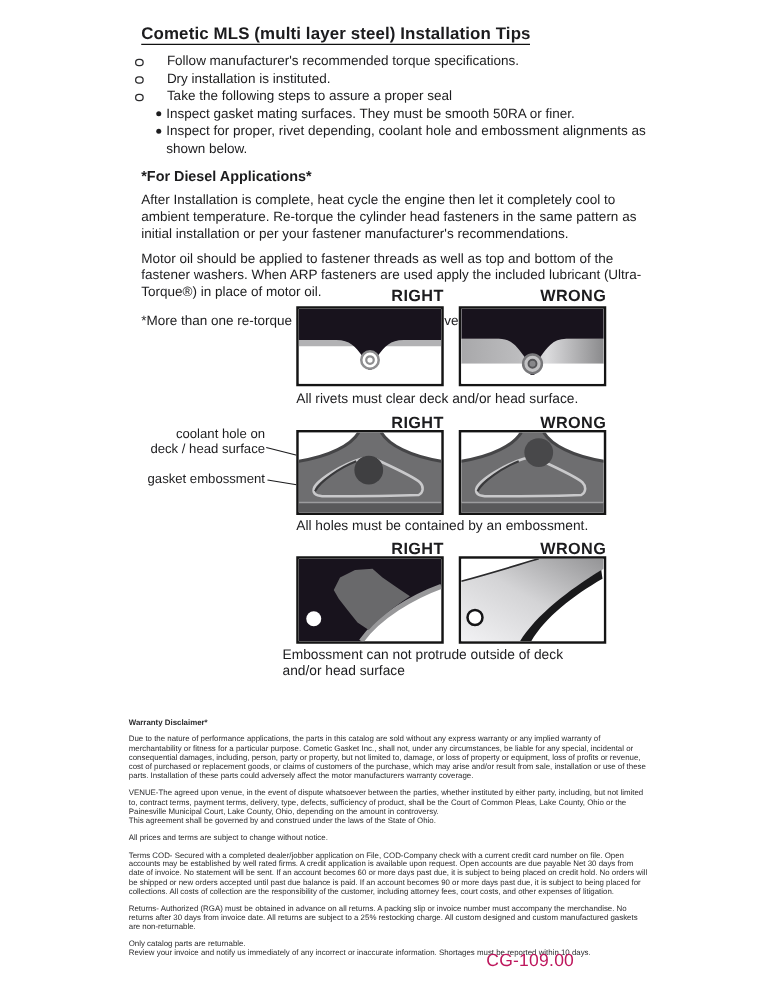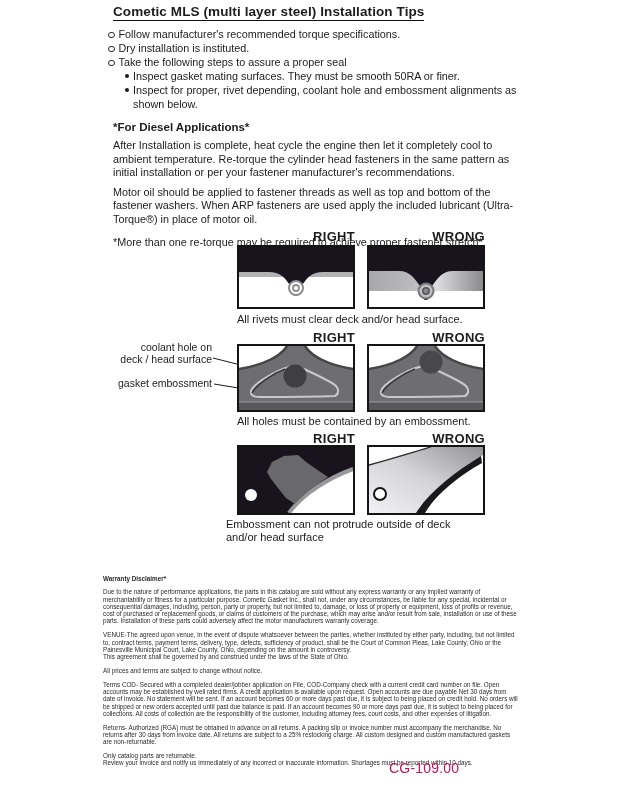--- a/index.html
+++ b/index.html
@@ -1,25 +1,25 @@
 <!DOCTYPE html>
 <html><head>
 <meta charset="utf-8">
 <style>
   html,body{margin:0;padding:0;background:#fff;}
   .page{position:relative;width:618px;height:800px;background:#ffffff;
         font-family:"Liberation Sans",sans-serif;color:#1c1c1e;overflow:hidden;}
 
   
-  .flow{position:absolute;left:106px;top:2px;width:424px;}
+  .flow{position:absolute;left:106px;top:18px;width:424px;}
   .title-line{margin:0 0 6px 7px;}
   .doc-title{display:inline-block;font-size:13.5px;font-weight:bold;letter-spacing:.1px;
              border-bottom:1.6px solid #111;padding-bottom:1px;}
   .bullets{font-size:10.8px;line-height:14px;}
-  .b-row{display:flex;}
+  .b-row{display:flex;gap:15px;}
   .b-marker{width:4.5px;height:4.5px;border:1.1px solid #2a2a2c;border-radius:50%;
             margin:4.5px 4px 0 2px;flex:none;}
   .sb-row{display:flex;margin-left:19px;}
   .sb-marker{width:4px;height:4px;background:#1c1c1e;border-radius:50%;
              margin:5px 4px 0 0;flex:none;}
   .diesel-h{font-size:11.5px;font-weight:bold;margin:10px 0 0 7px;}
   .para{font-size:10.8px;line-height:13.5px;margin:6px 0 0 7px;width:414px;}
   .note{font-size:10.8px;line-height:13.5px;margin:10px 0 0 7px;width:414px;}
 
   

